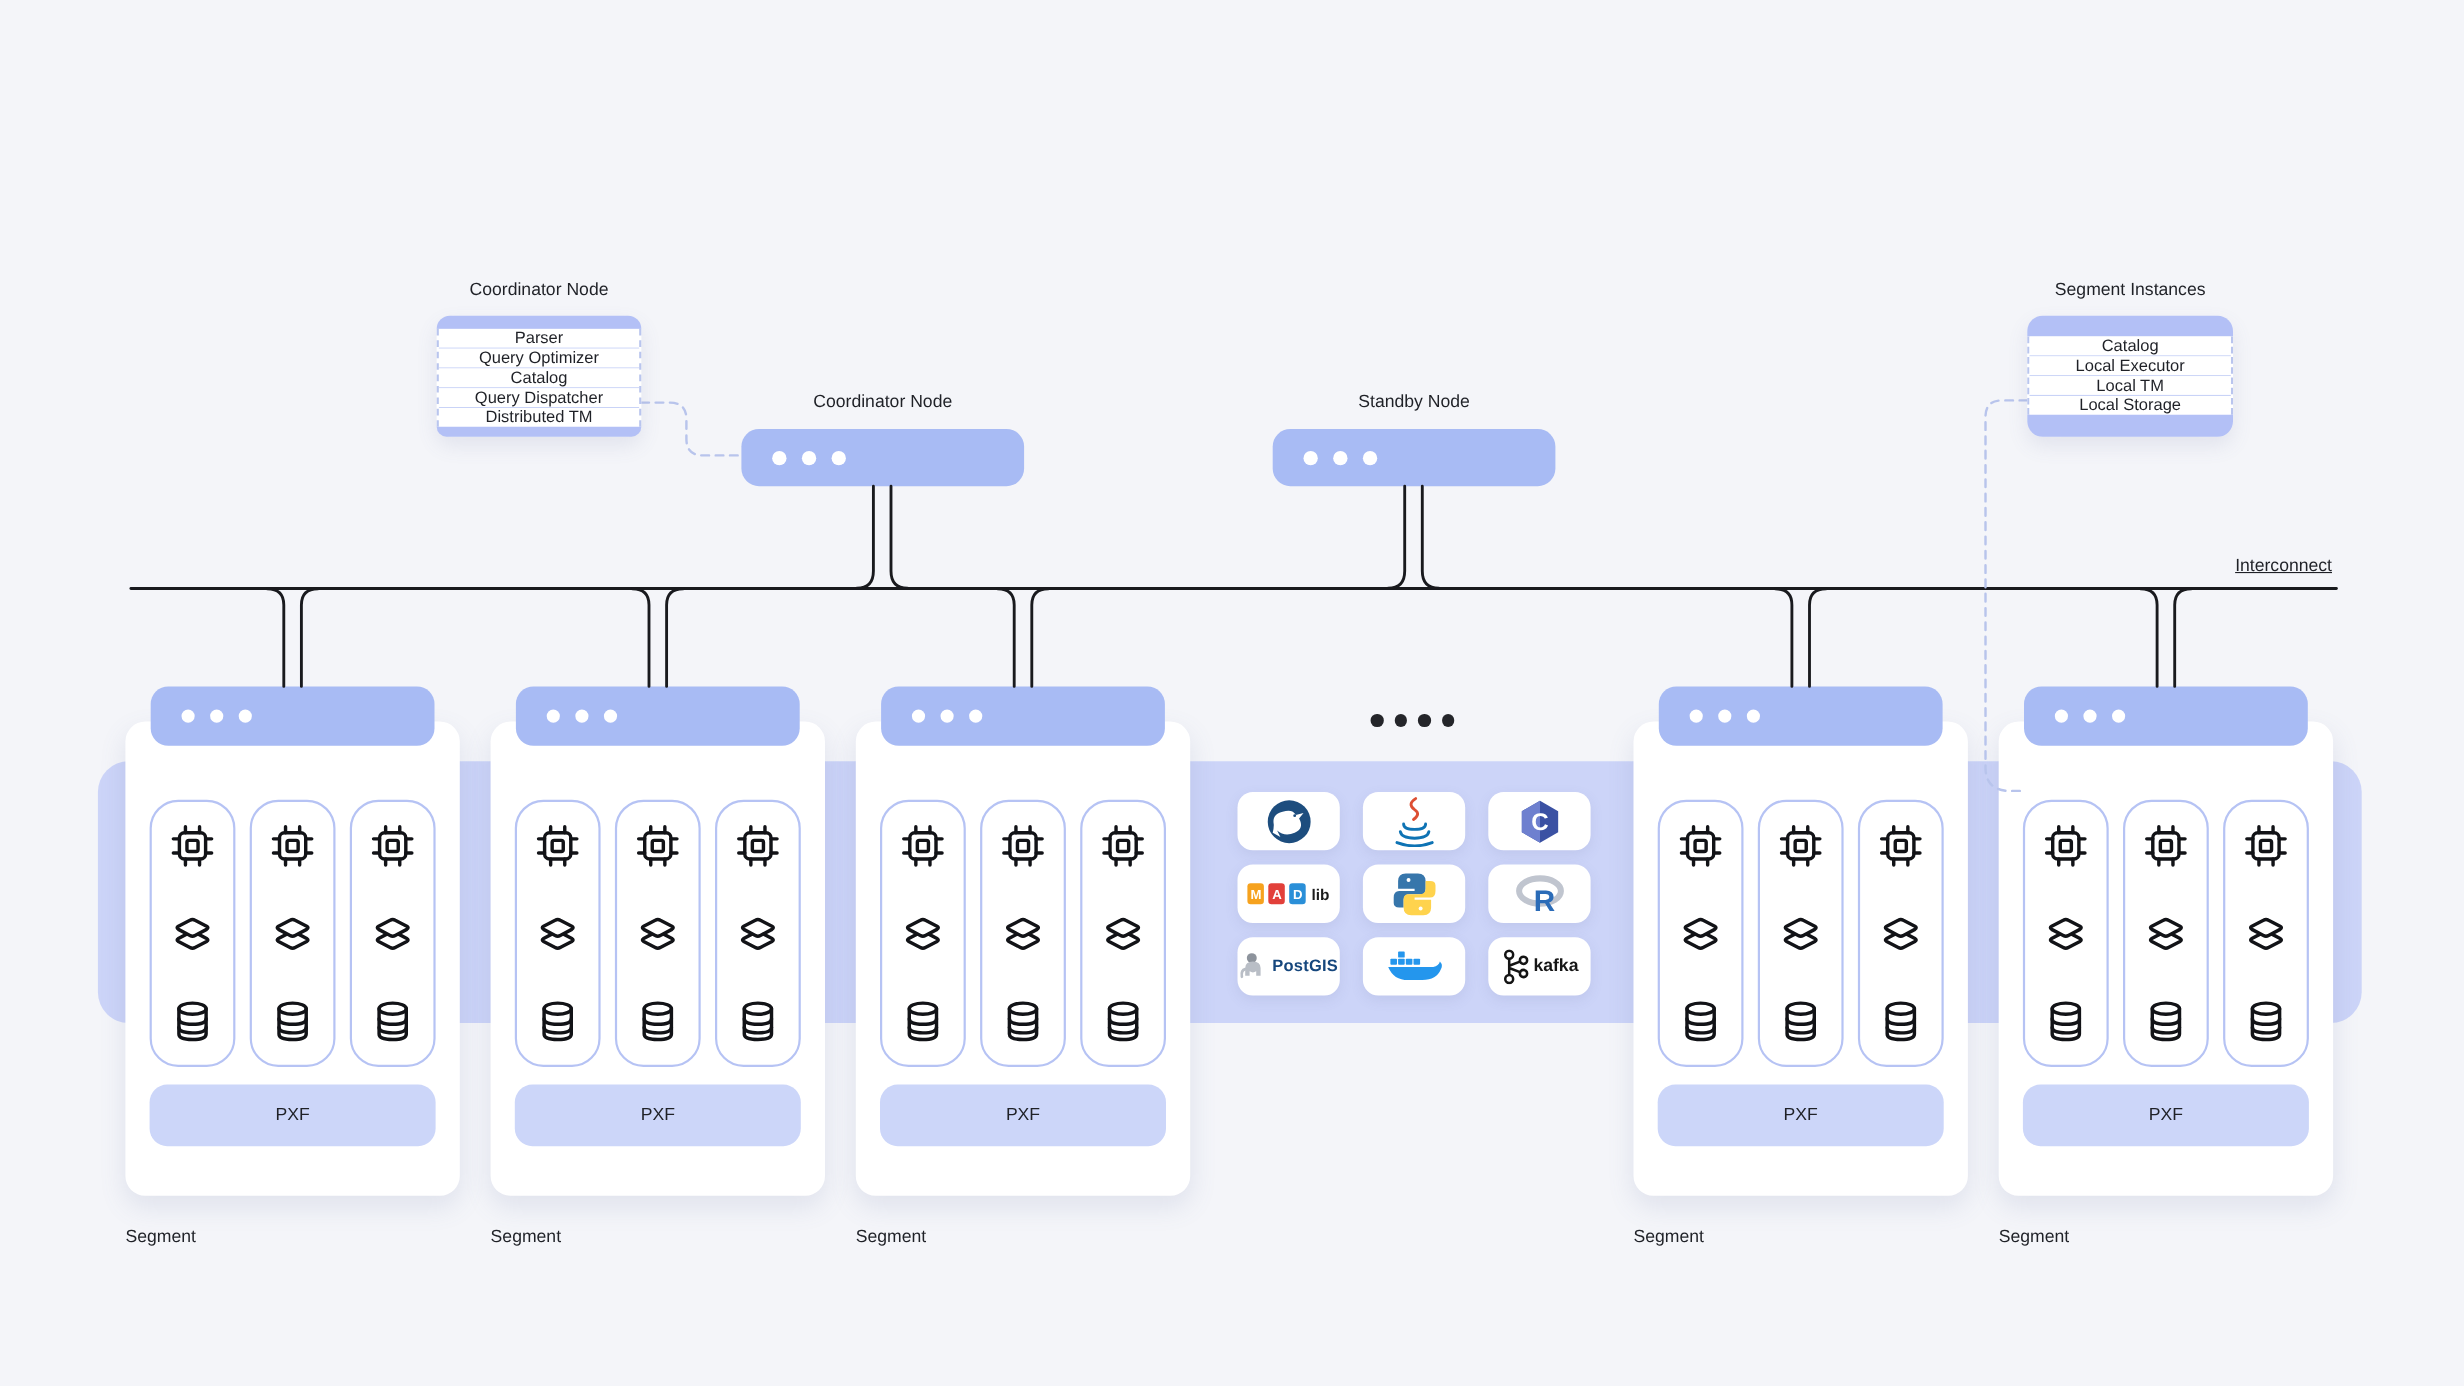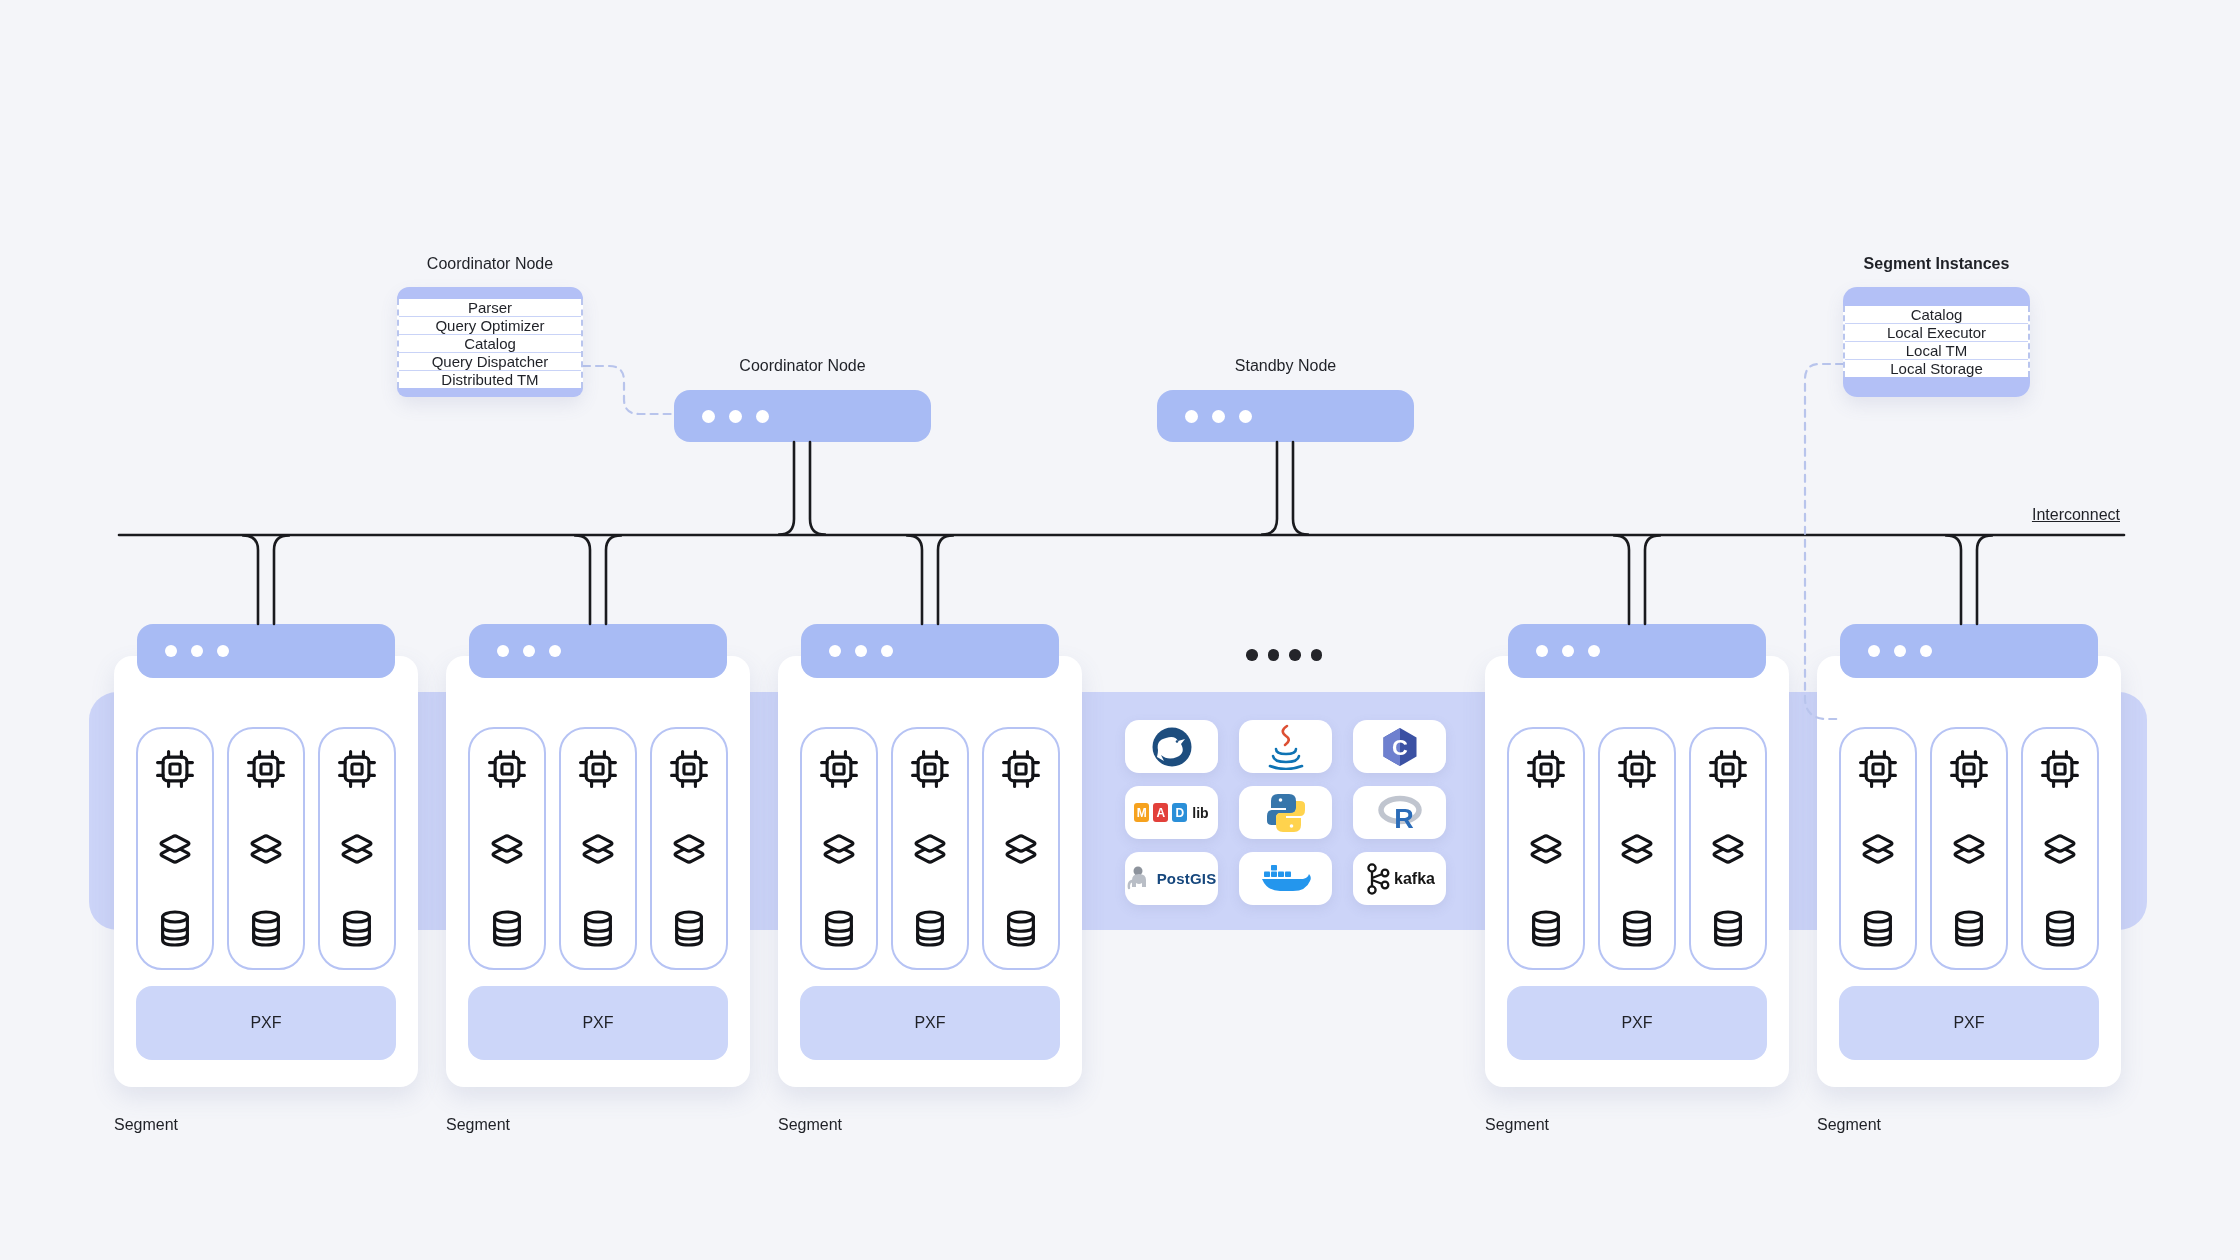--- a/index.html
+++ b/index.html
@@ -31,21 +31,21 @@
   .seg-pill{position:absolute;left:23px;top:624px;width:258px;height:54px;
             background:#a8bbf4;border-radius:16px;display:flex;align-items:center;
             padding-left:28px;gap:14px;box-sizing:border-box;z-index:4;}
   .seg-pill .dot{width:12px;height:12px;border-radius:50%;background:#fff;}
   .seg-card{position:absolute;left:0;top:656px;width:304px;height:431px;background:#ffffff;
             border-radius:18px;box-shadow:0 10px 24px rgba(100,110,160,.14);z-index:3;}
   .inst{position:absolute;top:71px;width:78px;height:243px;border:2px solid #b6c3f4;
         border-radius:26px;box-sizing:border-box;display:flex;flex-direction:column;
         align-items:center;justify-content:space-between;padding:18px 0;background:#fff;}
   .inst .ic{width:44px;height:44px;}
-  .pxf{position:absolute;left:22px;top:330px;width:260px;height:74px;background:#ccd6f9;
+  .pxf{position:absolute;left:22px;top:330px;width:260px;height:56px;background:#ccd6f9;
        border-radius:16px;display:flex;align-items:center;justify-content:center;font-size:16px;}
   .seg-label{position:absolute;left:0;top:1116px;width:304px;text-align:left;font-size:16px;}
   
   .logo-grid{position:absolute;left:1125px;top:720px;display:grid;z-index:3;
              grid-template-columns:93px 93px 93px;grid-auto-rows:53px;column-gap:21px;row-gap:13px;}
   .logo-card{background:#ffffff;border-radius:14px;box-shadow:0 4px 12px rgba(100,110,160,.12);
              display:flex;align-items:center;justify-content:center;gap:4px;}
   .madlib-tile{display:inline-flex;align-items:center;justify-content:center;width:15px;height:19px;
                border-radius:3px;color:#fff;font-size:12px;font-weight:bold;}
   .madlib-lib{font-size:14px;font-weight:bold;color:#1c1c1c;margin-left:1px;}
@@ -125,21 +125,21 @@
     <div class="rows">
       <div class="row">Parser</div>
       <div class="row">Query Optimizer</div>
       <div class="row">Catalog</div>
       <div class="row">Query Dispatcher</div>
       <div class="row">Distributed TM</div>
     </div>
     <div class="bar bottom" style="height:12px;"></div>
   </div>
 
-  <div class="lbl" style="left:1843px;top:255px;width:187px;font-weight:bold;">Segment Instances</div>
+  <div class="lbl" style="left:1843px;top:255px;width:187px;">Segment Instances</div>
   <div class="detail-box" style="left:1843px;top:287px;width:187px;">
     <div class="bar top" style="height:20px;"></div>
     <div class="rows">
       <div class="row">Catalog</div>
       <div class="row">Local Executor</div>
       <div class="row">Local TM</div>
       <div class="row">Local Storage</div>
     </div>
     <div class="bar bottom" style="height:22px;"></div>
   </div>

